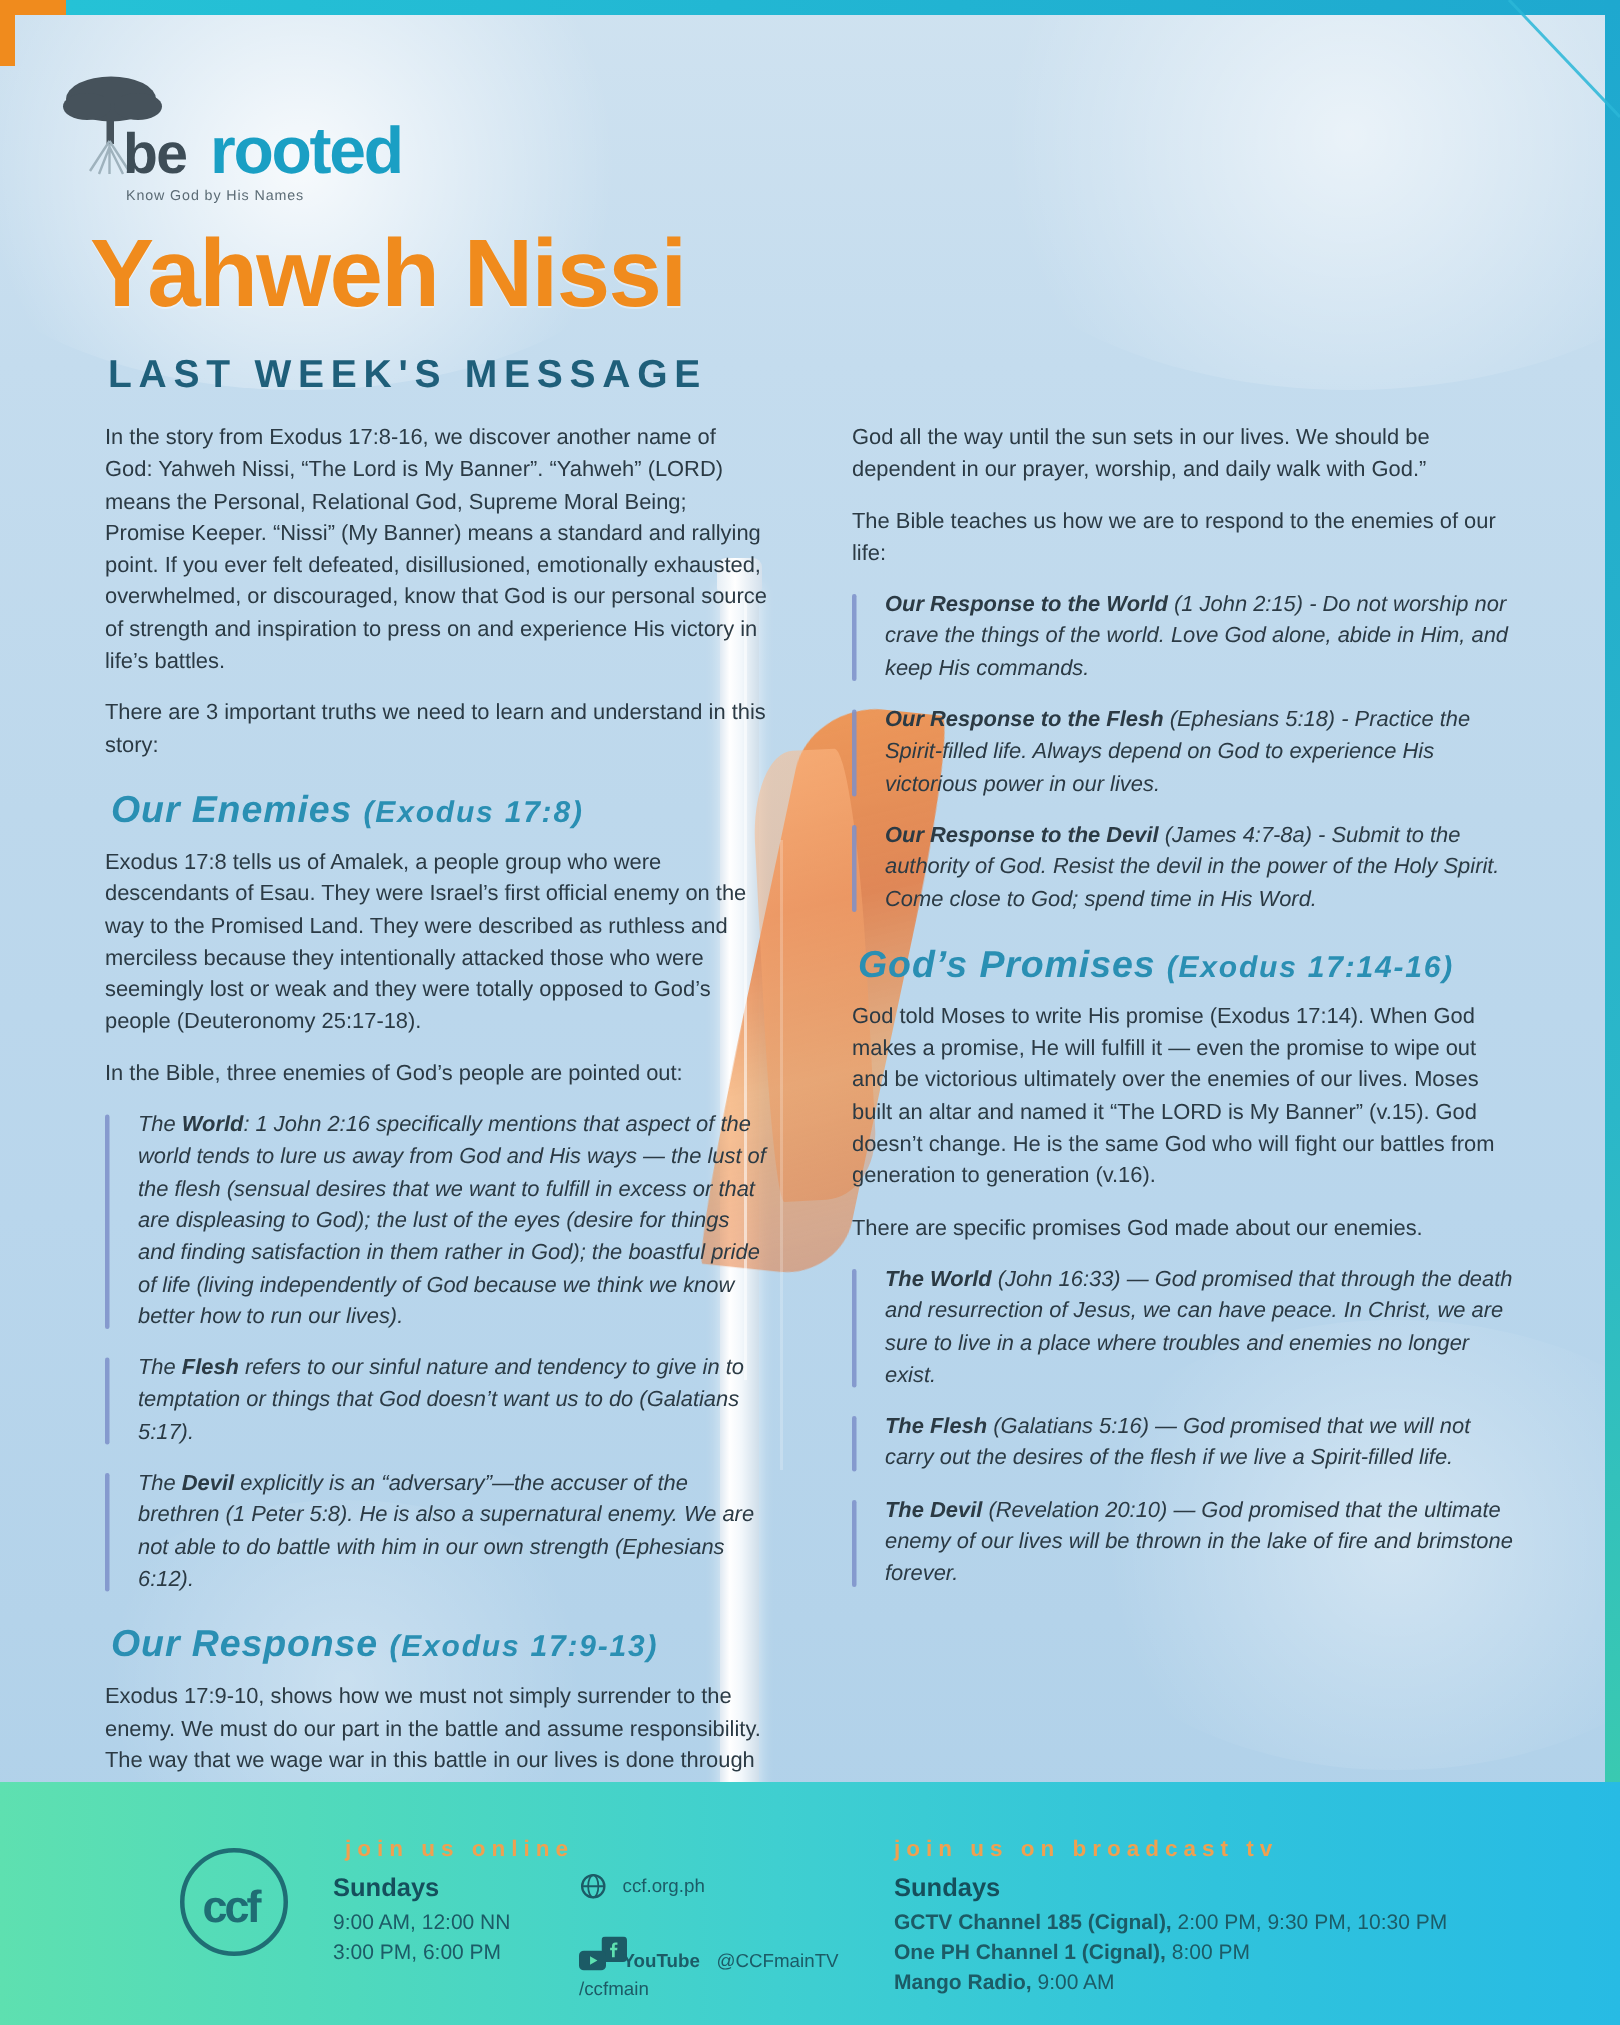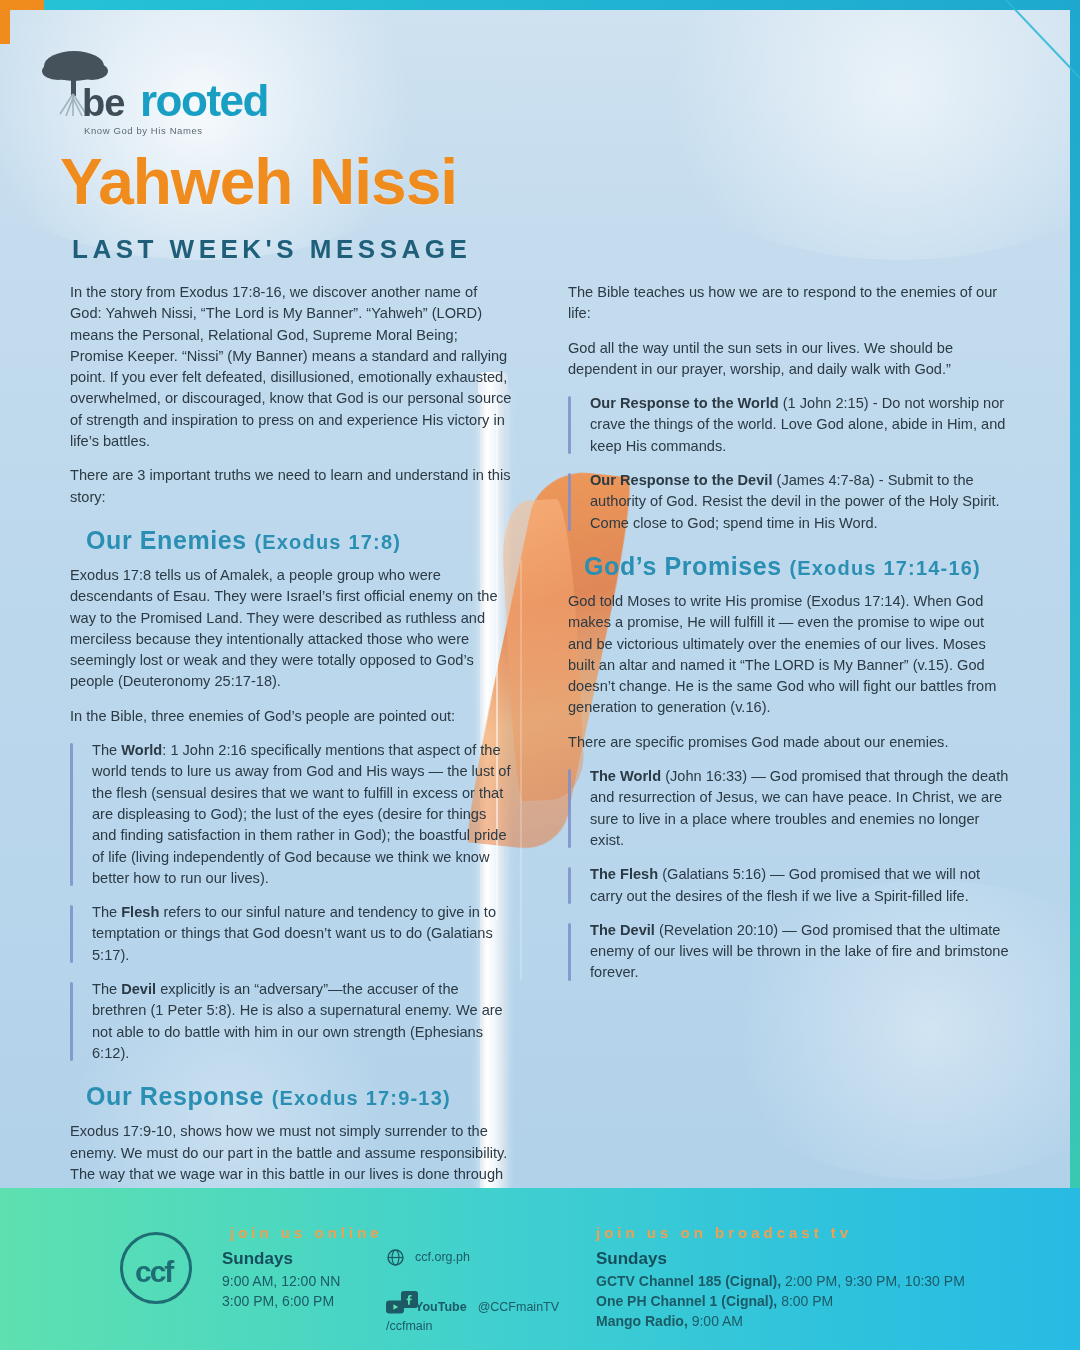--- a/index.html
+++ b/index.html
@@ -98,24 +98,24 @@
   
   .col { position: absolute; width: 442px; }
   .col-left { left: 70px; top: 282px; }
   .col-right { left: 568px; top: 282px; }
   .col p {
     font-size: 14.6px; line-height: 1.46; color: #2b3a44;
     margin-bottom: 13px;
   }
   h2.section {
     font-size: 25px; font-weight: 700; color: #2a8fb3;
-    letter-spacing: 0.6px; margin: 18px 0 10px 16px;
+    letter-spacing: 0.6px; margin: 18px 0 10px 4px; font-style: italic;
   }
   h2.section .ref { font-size: 20px; letter-spacing: 1.2px; }
-  .bullets { margin: 0 0 12px 0; }
+  .bullets { margin: 0 0 12px 0; font-style: italic; }
   .bullet {
     position: relative; padding-left: 22px; margin-bottom: 13px;
     font-size: 14.6px; line-height: 1.46; color: #2b3a44;
   }
   .bullet::before {
     content: ""; position: absolute; left: 0; top: 3px;
     width: 3px; height: calc(100% - 6px);
     background: #7c8fc9; opacity: 0.85; border-radius: 2px;
   }
 
@@ -212,26 +212,29 @@
     </div>
 
     <h2 class="section">
       <span>Our Response</span>
       <span class="ref">(Exodus 17:9-13)</span>
     </h2>
     <p>Exodus 17:9-10, shows how we must not simply surrender to the enemy. We must do our part in the battle and assume responsibility. The way that we wage war in this battle in our lives is done through the power of God. In Exodus 17:12-13, the statement “his (Moses’) hands were steady until the sun set” reminds us that we need to live lives that are dependent on</p>
   </div>
 
   <div class="col col-right">
+    <p>God all the way until the sun sets in our lives. We should be dependent in our prayer, worship, and daily walk with God.”</p>
     <p>The Bible teaches us how we are to respond to the enemies of our life:</p>
-    <p>God all the way until the sun sets in our lives. We should be dependent in our prayer, worship, and daily walk with God.”</p>
 
     <div class="bullets">
       <div class="bullet">
         <b>Our Response to the World</b><span> (1 John 2:15) - Do not worship nor crave the things of the world. Love God alone, abide in Him, and keep His commands.</span>
+      </div>
+      <div class="bullet">
+        <b>Our Response to the Flesh</b><span> (Ephesians 5:18) - Practice the Spirit-filled life. Always depend on God to experience His victorious power in our lives.</span>
       </div>
       <div class="bullet">
         <b>Our Response to the Devil</b><span> (James 4:7-8a) - Submit to the authority of God. Resist the devil in the power of the Holy Spirit. Come close to God; spend time in His Word.</span>
       </div>
     </div>
 
     <h2 class="section">
       <span>God’s Promises</span>
       <span class="ref">(Exodus 17:14-16)</span>
     </h2>

